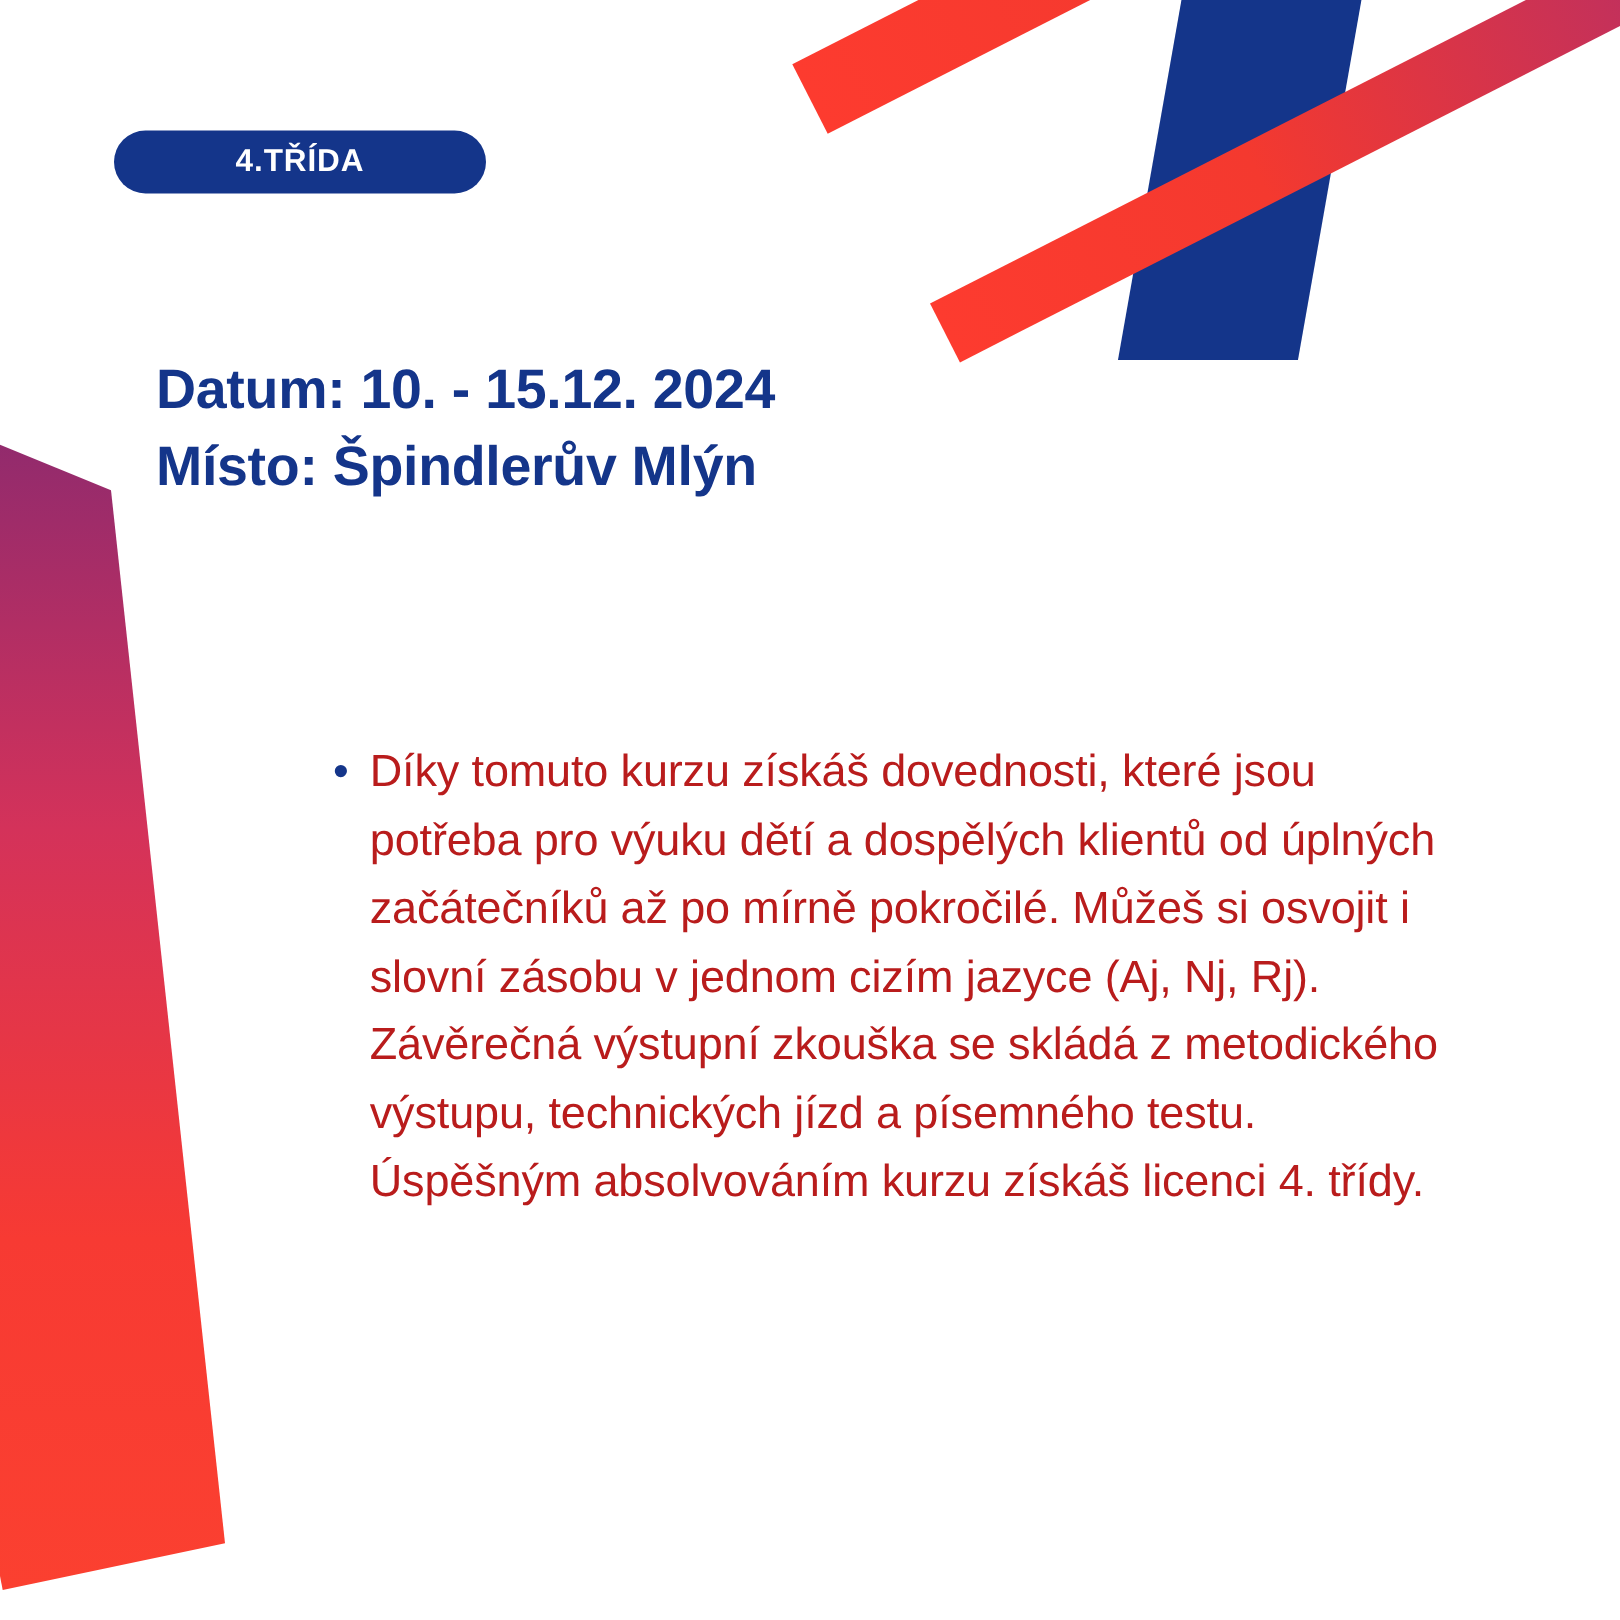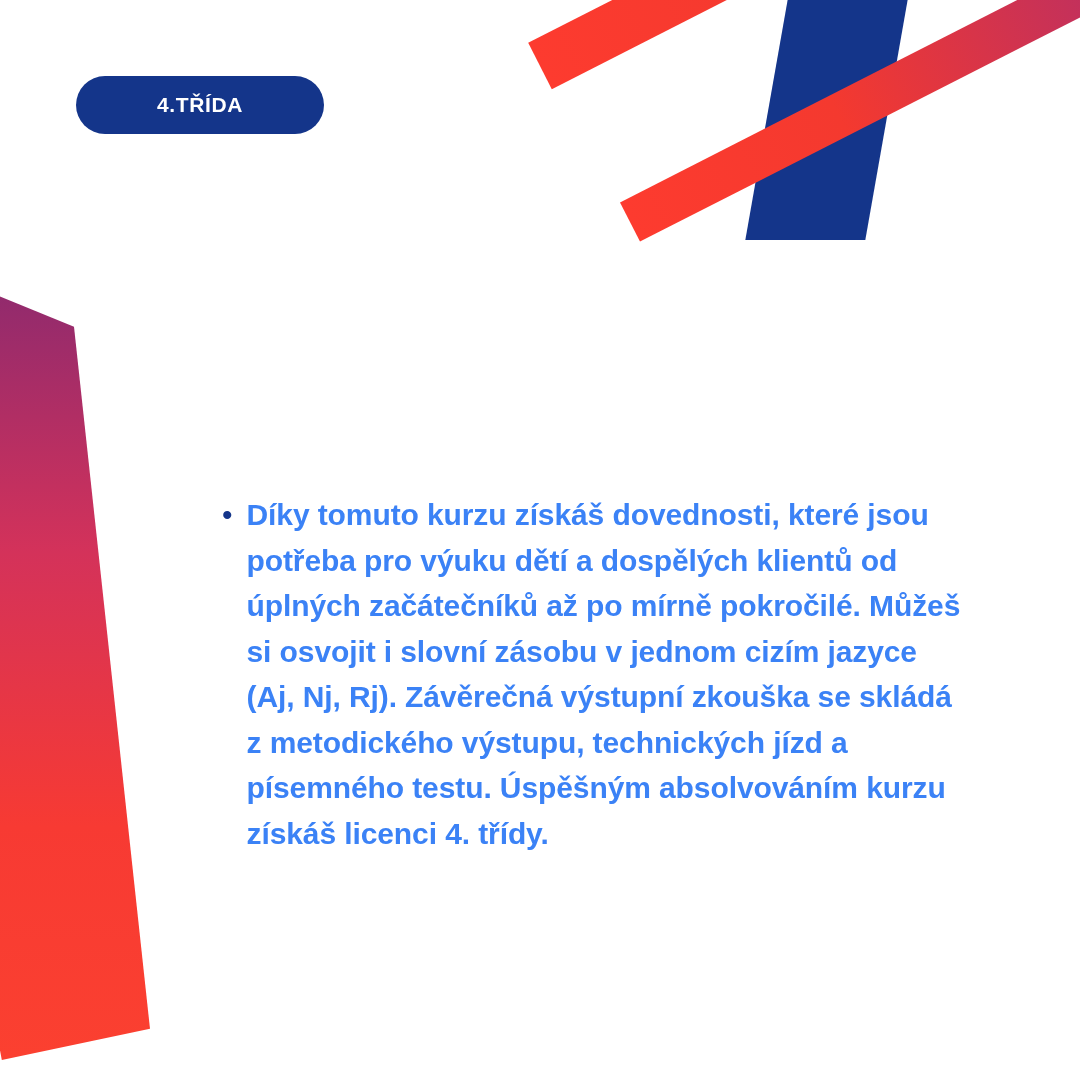--- a/index.html
+++ b/index.html
@@ -66,24 +66,24 @@
     top: 280px;
     width: 190px;
     height: 780px;
     background: linear-gradient(180deg, #8e2a6e 0%, #d4325a 35%, #f73a33 70%, #fb4030 100%);
     clip-path: polygon(0% 0%, 60% 6%, 100% 96%, 22% 100%, 0% 72%);
   }
 
   
   .badge {
     position: absolute;
-    top: 76px;
+    top: 87px;
     left: 76px;
     width: 248px;
-    height: 58px;
+    height: 42px;
     border-radius: 30px;
     background: #14358a;
     display: flex;
     align-items: center;
     justify-content: center;
   }
   .badge-label {
     color: #ffffff;
     font-size: 21px;
     font-weight: bold;
@@ -116,42 +116,44 @@
     align-items: flex-start;
   }
   .bullet-dot {
     color: #14358a;
     font-size: 30px;
     line-height: 45px;
     margin-right: 14px;
     flex: 0 0 auto;
   }
   .bullet-text {
-    color: #3b82f6;
+    color: #b91c1c;
     font-size: 30px;
     line-height: 45.5px;
-    font-weight: bold;
+    font-weight: normal;
     letter-spacing: -0.1px;
   }
 </style>
 </head>
 <body>
 
 <div class="poster">
 
   <div class="deco deco-navy-bar"></div>
   <div class="deco deco-red-bar-1"></div>
   <div class="deco deco-red-bar-2"></div>
   <div class="deco deco-left-band"></div>
 
   <div class="badge">
     <span class="badge-label">4.TŘÍDA</span>
   </div>
 
   <div class="info-block">
+    <div class="info-line">Datum: 10. - 15.12. 2024</div>
+    <div class="info-line">Místo: Špindlerův Mlýn</div>
   </div>
 
   <div class="body-block">
     <span class="bullet-dot">•</span>
     <span class="bullet-text">Díky tomuto kurzu získáš dovednosti, které jsou potřeba pro výuku dětí a dospělých klientů od úplných začátečníků až po mírně pokročilé. Můžeš si osvojit i slovní zásobu v jednom cizím jazyce (Aj, Nj, Rj). Závěrečná výstupní zkouška se skládá z metodického výstupu, technických jízd a písemného testu. Úspěšným absolvováním kurzu získáš licenci 4. třídy.</span>
   </div>
 
 </div>
 
 </body></html>

